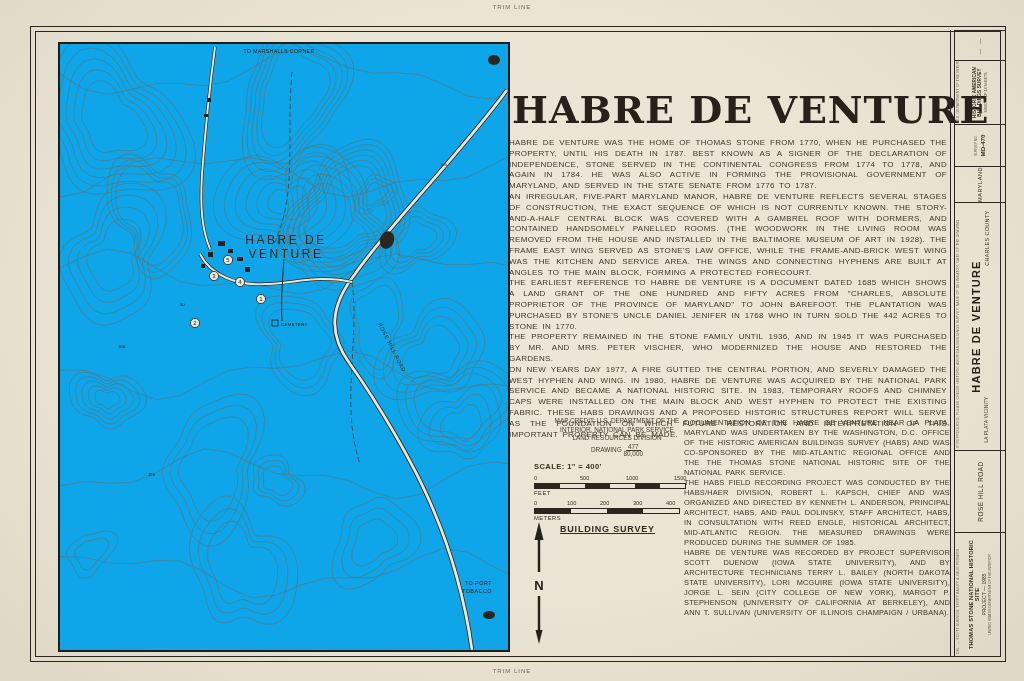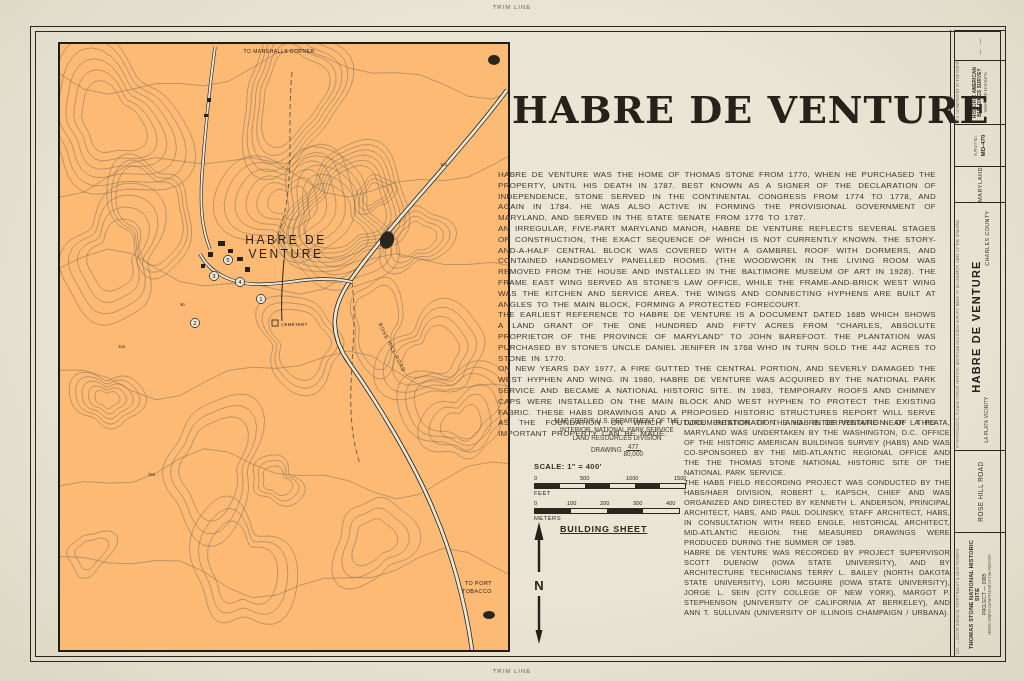--- a/index.html
+++ b/index.html
@@ -11,28 +11,28 @@
   .frame-outer{position:absolute;left:30px;top:26px;width:974px;height:634px;
     border:1.4px solid #2b271e;}
   .frame-inner{position:absolute;left:35px;top:31px;width:964px;height:624px;
     border:0.8px solid #2b271e;}
   .trim{position:absolute;left:0;width:1024px;text-align:center;font-size:6px;
     letter-spacing:1px;color:#6d685a;}
   .trim.top{top:4px;} .trim.bottom{top:668px;}
 
   
   .map-panel{position:absolute;left:58px;top:42px;width:448px;height:606px;
-    border:2.4px solid #211d15;box-sizing:content-box;background:#fdba74;}
+    border:2.4px solid #211d15;box-sizing:content-box;background:#0ea5e9;}
   .map-panel svg{display:block;}
 
   
   .sheet-title{position:absolute;left:512px;top:62px;width:436px;text-align:center;
     font-family:"DejaVu Serif","Liberation Serif",serif;font-size:38px;
     letter-spacing:1px;color:#26221a;white-space:nowrap;}
-  .history{position:absolute;left:498px;top:138px;width:438px;margin-top:32px;}
+  .history{position:absolute;left:509px;top:138px;width:438px;}
   .history p{margin:0;font-size:8px;line-height:10.8px;letter-spacing:0.3px;
     word-spacing:2px;text-align:justify;color:#3a362b;}
   .docs{position:absolute;left:684px;top:418px;width:266px;}
   .docs p{margin:0;font-size:7.4px;line-height:10px;letter-spacing:0.2px;
     word-spacing:1.4px;text-align:justify;color:#3a362b;}
 
   
   .credit{position:absolute;left:532px;top:417px;width:170px;text-align:center;
     font-size:6.4px;line-height:8.6px;color:#413c2f;}
   .fraction{display:inline-block;vertical-align:middle;text-align:center;line-height:7px;}
@@ -246,20 +246,21 @@
     </g>
   </svg>
 </div>
 
 <h1 class="sheet-title">HABRE DE VENTURE</h1>
 
 <div class="history">
   <p>HABRE DE VENTURE WAS THE HOME OF THOMAS STONE FROM 1770, WHEN HE PURCHASED THE PROPERTY, UNTIL HIS DEATH IN 1787. BEST KNOWN AS A SIGNER OF THE DECLARATION OF INDEPENDENCE, STONE SERVED IN THE CONTINENTAL CONGRESS FROM 1774 TO 1778, AND AGAIN IN 1784. HE WAS ALSO ACTIVE IN FORMING THE PROVISIONAL GOVERNMENT OF MARYLAND, AND SERVED IN THE STATE SENATE FROM 1776 TO 1787.</p>
   <p>AN IRREGULAR, FIVE-PART MARYLAND MANOR, HABRE DE VENTURE REFLECTS SEVERAL STAGES OF CONSTRUCTION, THE EXACT SEQUENCE OF WHICH IS NOT CURRENTLY KNOWN. THE STORY-AND-A-HALF CENTRAL BLOCK WAS COVERED WITH A GAMBREL ROOF WITH DORMERS, AND CONTAINED HANDSOMELY PANELLED ROOMS. (THE WOODWORK IN THE LIVING ROOM WAS REMOVED FROM THE HOUSE AND INSTALLED IN THE BALTIMORE MUSEUM OF ART IN 1928). THE FRAME EAST WING SERVED AS STONE'S LAW OFFICE, WHILE THE FRAME-AND-BRICK WEST WING WAS THE KITCHEN AND SERVICE AREA. THE WINGS AND CONNECTING HYPHENS ARE BUILT AT ANGLES TO THE MAIN BLOCK, FORMING A PROTECTED FORECOURT.</p>
   <p>THE EARLIEST REFERENCE TO HABRE DE VENTURE IS A DOCUMENT DATED 1685 WHICH SHOWS A LAND GRANT OF THE ONE HUNDRED AND FIFTY ACRES FROM "CHARLES, ABSOLUTE PROPRIETOR OF THE PROVINCE OF MARYLAND" TO JOHN BAREFOOT. THE PLANTATION WAS PURCHASED BY STONE'S UNCLE DANIEL JENIFER IN 1768 WHO IN TURN SOLD THE 442 ACRES TO STONE IN 1770.</p>
+  <p>THE PROPERTY REMAINED IN THE STONE FAMILY UNTIL 1936, AND IN 1945 IT WAS PURCHASED BY MR. AND MRS. PETER VISCHER, WHO MODERNIZED THE HOUSE AND RESTORED THE GARDENS.</p>
   <p>ON NEW YEARS DAY 1977, A FIRE GUTTED THE CENTRAL PORTION, AND SEVERLY DAMAGED THE WEST HYPHEN AND WING. IN 1980, HABRE DE VENTURE WAS ACQUIRED BY THE NATIONAL PARK SERVICE AND BECAME A NATIONAL HISTORIC SITE. IN 1983, TEMPORARY ROOFS AND CHIMNEY CAPS WERE INSTALLED ON THE MAIN BLOCK AND WEST HYPHEN TO PROTECT THE EXISTING FABRIC. THESE HABS DRAWINGS AND A PROPOSED HISTORIC STRUCTURES REPORT WILL SERVE AS THE FOUNDATION ON WHICH FUTURE RESTORATION AND INTERPRETATION OF THIS IMPORTANT PROPERTY CAN BE MADE.</p>
 </div>
 
 <div class="credit">
   <div>MAP CREDIT: U.S. DEPARTMENT OF THE</div>
   <div>INTERIOR, NATIONAL PARK SERVICE</div>
   <div>LAND RESOURCES DIVISION</div>
   <div>
     <span>DRAWING</span>
     <span class="fraction">
@@ -308,21 +309,21 @@
 
 <svg class="north" viewBox="0 0 18 122">
   <polygon points="9,0 4.5,18 13.5,18" fill="#24201a"></polygon>
   <line x1="9" y1="18" x2="9" y2="50" stroke="#24201a" stroke-width="2.4"></line>
   <text x="9" y="68" font-size="13" font-weight="bold" text-anchor="middle" fill="#24201a" font-family="Liberation Sans, sans-serif">N</text>
   <line x1="9" y1="74" x2="9" y2="108" stroke="#24201a" stroke-width="2.4"></line>
   <polygon points="9,122 5.5,108 12.5,108" fill="#24201a"></polygon>
 </svg>
 
 <div class="bindex">
-  <h3>BUILDING SHEET</h3>
+  <h3>BUILDING SURVEY</h3>
 </div>
 
 <div class="docs">
   <p>DOCUMENTATION OF THE HABRE DE VENTURE NEAR LA PLATA, MARYLAND WAS UNDERTAKEN BY THE WASHINGTON, D.C. OFFICE OF THE HISTORIC AMERICAN BUILDINGS SURVEY (HABS) AND WAS CO-SPONSORED BY THE MID-ATLANTIC REGIONAL OFFICE AND THE THE THOMAS STONE NATIONAL HISTORIC SITE OF THE NATIONAL PARK SERVICE.</p>
   <p>THE HABS FIELD RECORDING PROJECT WAS CONDUCTED BY THE HABS/HAER DIVISION, ROBERT L. KAPSCH, CHIEF AND WAS ORGANIZED AND DIRECTED BY KENNETH L. ANDERSON, PRINCIPAL ARCHITECT, HABS, AND PAUL DOLINSKY, STAFF ARCHITECT, HABS, IN CONSULTATION WITH REED ENGLE, HISTORICAL ARCHITECT, MID-ATLANTIC REGION. THE MEASURED DRAWINGS WERE PRODUCED DURING THE SUMMER OF 1985.</p>
   <p>HABRE DE VENTURE WAS RECORDED BY PROJECT SUPERVISOR SCOTT DUENOW (IOWA STATE UNIVERSITY), AND BY ARCHITECTURE TECHNICIANS TERRY L. BAILEY (NORTH DAKOTA STATE UNIVERSITY), LORI MCGUIRE (IOWA STATE UNIVERSITY), JORGE L. SEIN (CITY COLLEGE OF NEW YORK), MARGOT P. STEPHENSON (UNIVERSITY OF CALIFORNIA AT BERKELEY), AND ANN T. SULLIVAN (UNIVERSITY OF ILLINOIS CHAMPAIGN / URBANA).</p>
 </div>
 
 <div class="tb-divider"></div>
 <div class="tb">

